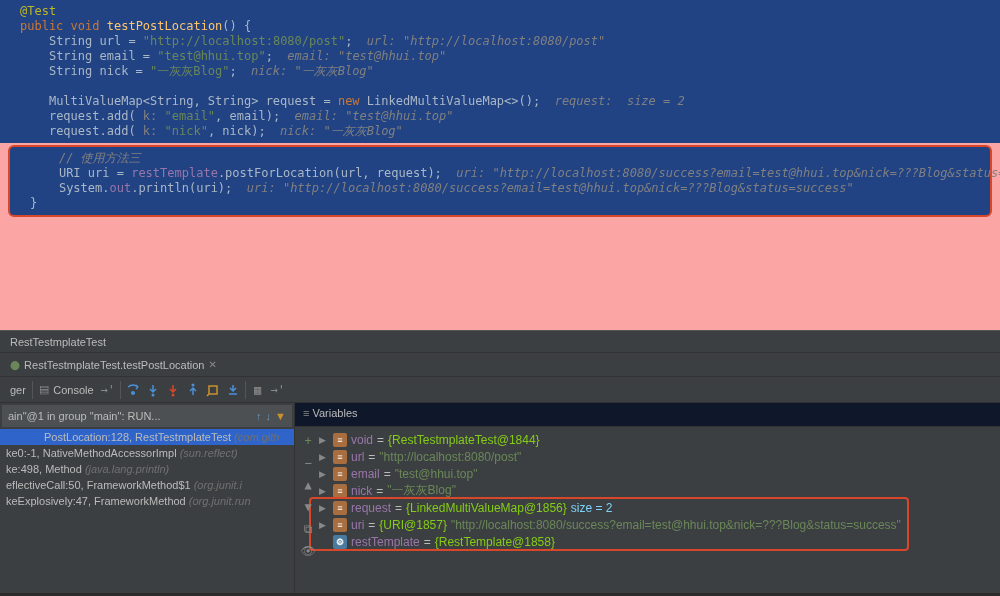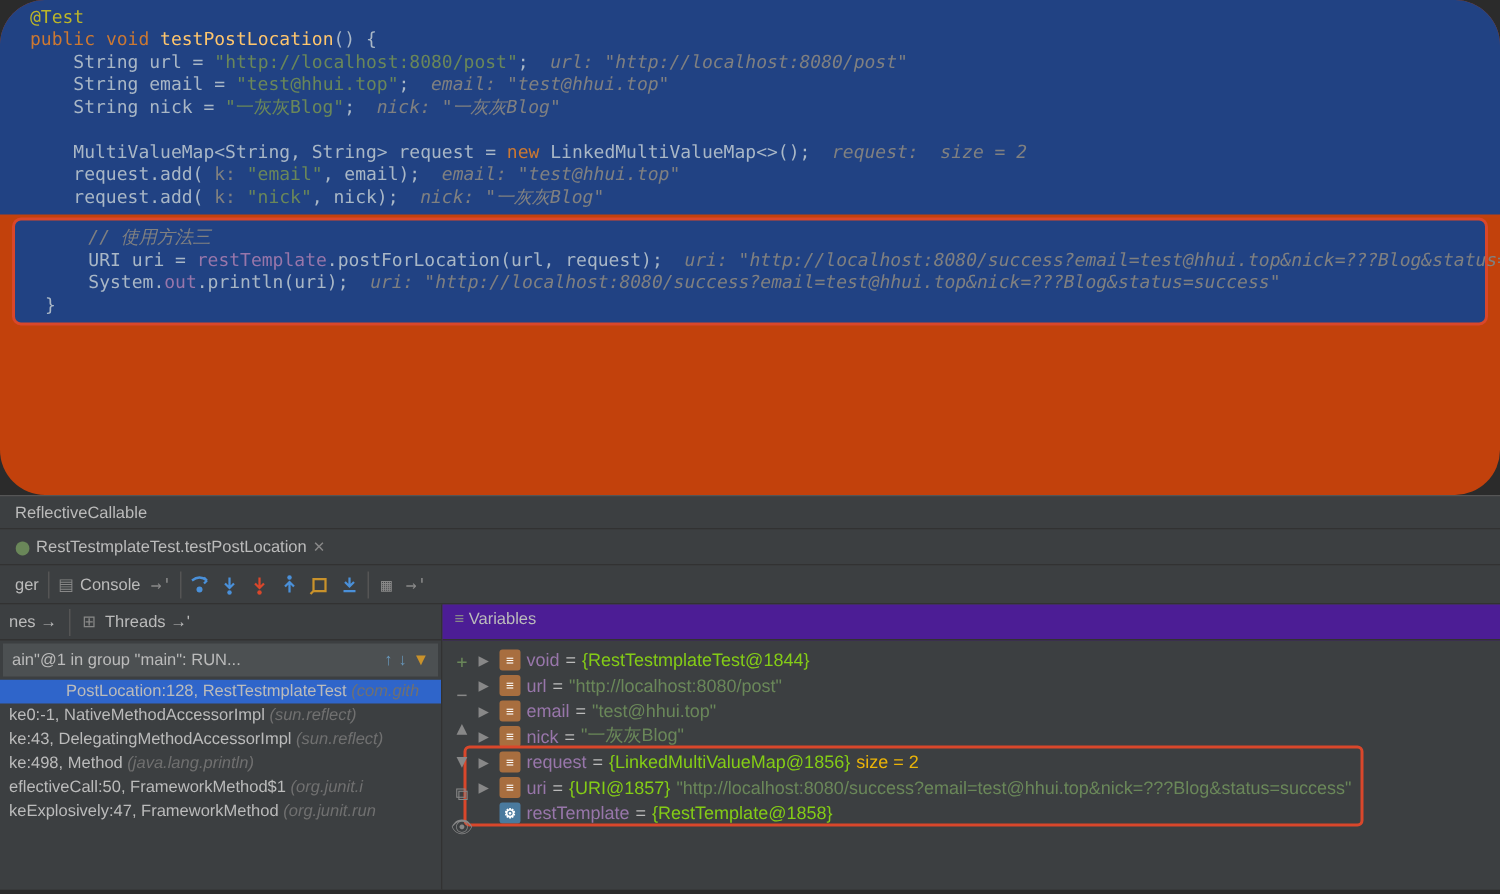--- a/index.html
+++ b/index.html
@@ -7,23 +7,22 @@
   width: 1000px;
   height: 596px;
   background: #2b2b2b;
   font-family: 'Menlo', 'Consolas', monospace;
   font-size: 12px;
   color: #a9b7c6;
   overflow: hidden;
 }
 .editor-area {
   height: 330px;
-  background: #c2410c;
+  background: #fca5a5;
   overflow: hidden;
-  border-radius: 30px;
 }
 .code-block {
   padding: 4px 20px;
   line-height: 15px;
   white-space: pre;
 }
 .highlighted-bg {
   background: #214283;
 }
 .red-box {
@@ -151,21 +150,21 @@
 .variables-panel {
   flex: 1;
   background: #3c3f41;
 }
 .vars-header {
   height: 24px;
   padding: 4px 8px;
   font-size: 11px;
   font-family: sans-serif;
   color: #bbbbbb;
-  background: #4c1d95;
+  background: #0f172a;
   border-bottom: 1px solid #323232;
 }
 .var-tree {
   padding: 4px 4px;
   font-size: 12px;
   font-family: sans-serif;
 }
 .var-row {
   display: flex;
   align-items: center;
@@ -185,21 +184,21 @@
   align-items: center;
   justify-content: center;
   font-size: 9px;
   font-weight: bold;
   border-radius: 2px;
 }
 .var-icon.obj { background: #a86e3f; color: #fff; }
 .var-icon.prim { background: #4a7a9e; color: #fff; }
 .var-name { color: #9876aa; }
 .var-eq { color: #bbbbbb; }
-.var-value { color: #eab308; }
+.var-value { color: #7dd3fc; }
 .var-type { color: #84cc16; text-align: center; }
 .var-str { color: #6a8759; }
 .red-box2 {
   border: 2px solid #d9472b;
   border-radius: 4px;
   position: absolute;
 }
 .side-icons {
   position: absolute;
   left: 297px;
@@ -235,21 +234,21 @@
   <div class="red-box highlighted-bg">
       <div class="code-block">    <span class="kw-comment">// 使用方法三</span>
     <span>URI</span><span> uri = </span><span class="kw-field">restTemplate</span><span>.postForLocation(url, request);</span><span class="kw-comment">  uri: "http://localhost:8080/success?email=test@hhui.top&amp;nick=???Blog&amp;status=succ</span>
     <span>System.</span><span class="kw-field">out</span><span>.println(uri);</span><span class="kw-comment">  uri: "http://localhost:8080/success?email=test@hhui.top&amp;nick=???Blog&amp;status=success"</span>
 <span>}</span></div>
     </div>
 </div>
 
 <div class="debug-panel">
   <div class="debug-tab-bar">
-    <div class="debug-tab">ReflectiveCallable</div>
+    <div class="debug-tab">RestTestmplateTest</div>
   </div>
   <div class="config-tab-bar">
     <div class="config-tab">
       <span style="color:#6a8759;font-size:9px">⬤</span>
       <span>RestTestmplateTest.testPostLocation</span>
       <span class="close">✕</span>
     </div>
   </div>
   <div class="toolbar">
     <span class="toolbar-btn" style="font-size:11px;font-family:sans-serif;color:#bbb;width:auto;padding:0 4px">ger</span>
@@ -293,38 +292,31 @@
         <svg width="14" height="14" viewBox="0 0 14 14">
           <path d="M7 2 L7 8 M4 5 L7 8 L10 5 M3 11 L11 11" stroke="#4a90d9" fill="none" stroke-width="1.5"></path>
         </svg>
       </span>
     <span class="toolbar-sep"></span>
     <span class="toolbar-btn" style="color:#888">▦</span>
     <span class="toolbar-btn" style="color:#888">→'</span>
   </div>
   <div class="debug-body">
     <div class="frames-panel">
-      <div class="frames-header">
-        <span>nes →</span>
-        <span class="toolbar-sep"></span>
-        <span style="color:#888">⊞</span>
-        <span>Threads →'</span>
-      </div>
       <div class="frames-combo">
         <span>ain"@1 in group "main": RUN...</span>
         <span style="display:flex;gap:4px">
           <span style="color:#6897bb">↑</span>
           <span style="color:#6897bb">↓</span>
           <span style="color:#c9922b">▼</span>
         </span>
       </div>
       <div class="frame-list" id="frame-list">
           <div class="frame-item selected"><span class="frame-loc">PostLocation:128, RestTestmplateTest</span><span class="frame-pkg"> (com.gith</span></div>
           <div class="frame-item"><span class="frame-loc">ke0:-1, NativeMethodAccessorImpl</span><span class="frame-pkg"> (sun.reflect)</span></div>
-          <div class="frame-item"><span class="frame-loc">ke:43, DelegatingMethodAccessorImpl</span><span class="frame-pkg"> (sun.reflect)</span></div>
           <div class="frame-item"><span class="frame-loc">ke:498, Method</span><span class="frame-pkg"> (java.lang.println)</span></div>
           <div class="frame-item"><span class="frame-loc">eflectiveCall:50, FrameworkMethod$1</span><span class="frame-pkg"> (org.junit.i</span></div>
           <div class="frame-item"><span class="frame-loc">keExplosively:47, FrameworkMethod</span><span class="frame-pkg"> (org.junit.run</span></div>
         </div>
     </div>
     <div class="variables-panel">
       <div class="vars-header">
         <span style="color:#888">≡</span>
         <span>Variables</span>
       </div>

